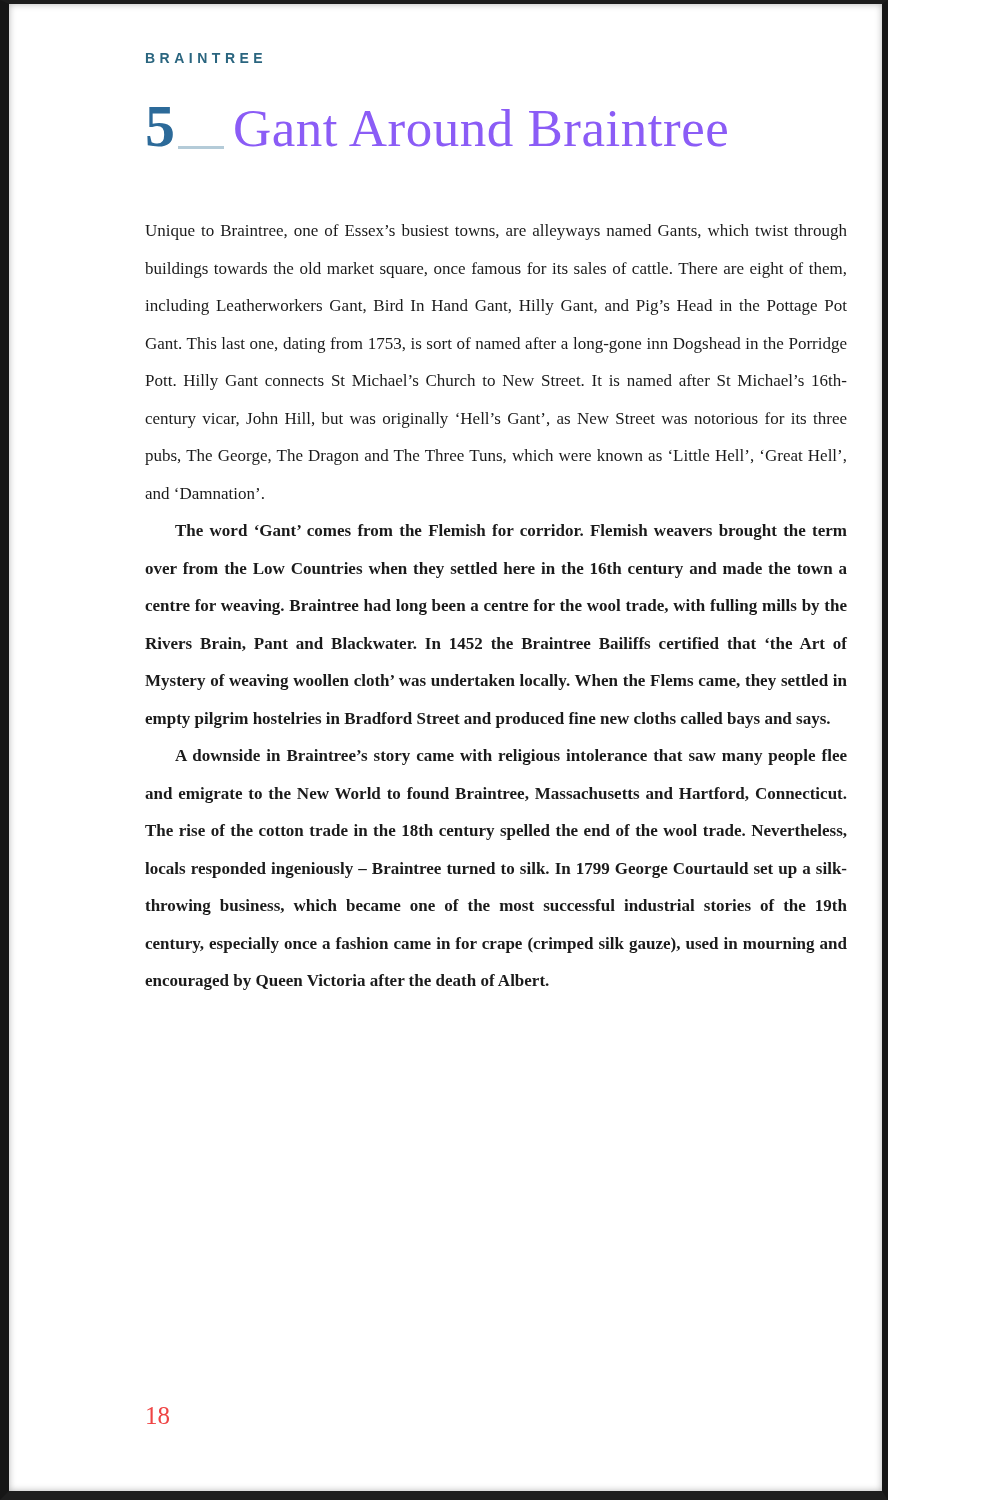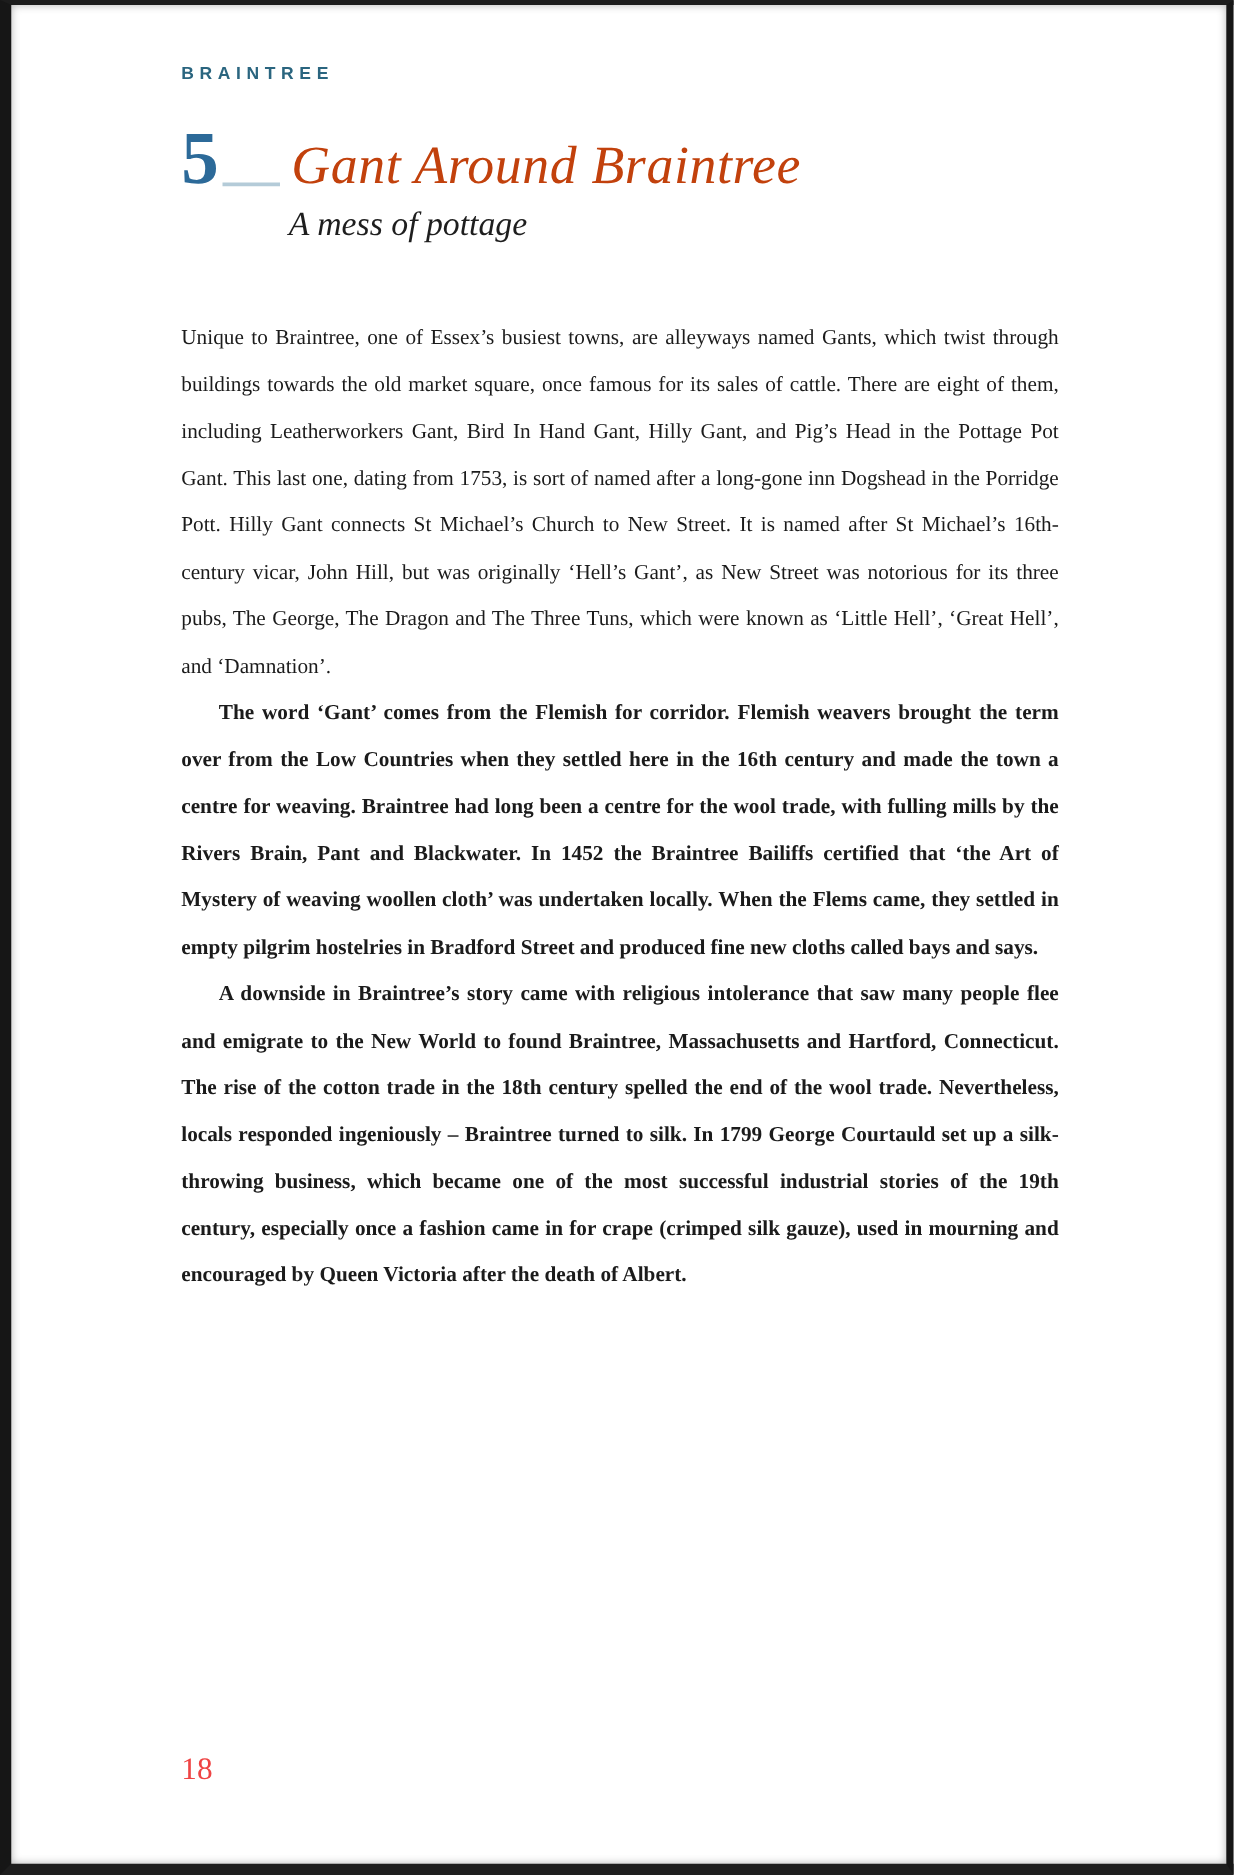--- a/index.html
+++ b/index.html
@@ -3,21 +3,21 @@
 <meta charset="utf-8">
 <style>
   html, body {
     margin: 0;
     padding: 0;
     background: #ffffff;
     font-family: "Liberation Serif", serif;
   }
   .page-frame {
     position: relative;
-    width: 987px;
+    width: 888px;
     height: 1500px;
     box-sizing: border-box;
     background: #ffffff;
     border-left: 9px solid #161616;
     border-top: 4px solid #1c1c1c;
     border-right: 6px solid #161616;
     border-bottom: 9px solid #1e1e1e;
     box-shadow: inset 0 0 7px rgba(0,0,0,0.30);
     overflow: hidden;
   }
@@ -50,28 +50,27 @@
   }
   .num-rule {
     width: 46px;
     height: 3px;
     background: #b4cbd8;
     align-self: flex-end;
     margin: 0 0 7px 3px;
   }
   .chapter-title {
     font-family: "Liberation Serif", serif;
-    font-size: 43px;
+    font-size: 53px;
     font-weight: normal;
-    color: #c2410c;
+    color: #8b5cf6;
     margin: 0 0 0 9px;
     line-height: 1;
     white-space: nowrap;
     letter-spacing: 0.5px;
-    font-style: italic;
   }
   .subtitle {
     font-family: "Liberation Serif", serif;
     font-style: italic;
     font-size: 27px;
     color: #1e1e1e;
     margin-top: 8px;
     margin-left: 86px;
   }
   .body-text {
@@ -99,21 +98,20 @@
   <div class="content">
 
     <div class="running-header">BRAINTREE</div>
 
     <div class="title-block">
       <div class="title-row">
         <span class="chapter-num">5</span>
         <span class="num-rule"></span>
         <h1 class="chapter-title">Gant Around Braintree</h1>
       </div>
-      <div class="subtitle">A mess of pottage</div>
     </div>
 
     <div class="body-text">
       <p class="para">Unique to Braintree, one of Essex’s busiest towns, are alleyways named Gants, which twist through buildings towards the old market square, once famous for its sales of cattle. There are eight of them, including Leatherworkers Gant, Bird In Hand Gant, Hilly Gant, and Pig’s Head in the Pottage Pot Gant. This last one, dating from 1753, is sort of named after a long-gone inn Dogshead in the Porridge Pott. Hilly Gant connects St Michael’s Church to New Street. It is named after St Michael’s 16th-century vicar, John Hill, but was originally ‘Hell’s Gant’, as New Street was notorious for its three pubs, The George, The Dragon and The Three Tuns, which were known as ‘Little Hell’, ‘Great Hell’, and ‘Damnation’.</p>
       <p class="para indent">The word ‘Gant’ comes from the Flemish for corridor. Flemish weavers brought the term over from the Low Countries when they settled here in the 16th century and made the town a centre for weaving. Braintree had long been a centre for the wool trade, with fulling mills by the Rivers Brain, Pant and Blackwater. In 1452 the Braintree Bailiffs certified that ‘the Art of Mystery of weaving woollen cloth’ was undertaken locally. When the Flems came, they settled in empty pilgrim hostelries in Bradford Street and produced fine new cloths called bays and says.</p>
       <p class="para indent">A downside in Braintree’s story came with religious intolerance that saw many people flee and emigrate to the New World to found Braintree, Massachusetts and Hartford, Connecticut. The rise of the cotton trade in the 18th century spelled the end of the wool trade. Nevertheless, locals responded ingeniously – Braintree turned to silk. In 1799 George Courtauld set up a silk-throwing business, which became one of the most successful industrial stories of the 19th century, especially once a fashion came in for crape (crimped silk gauze), used in mourning and encouraged by Queen Victoria after the death of Albert.</p>
     </div>
 
   </div>
 

